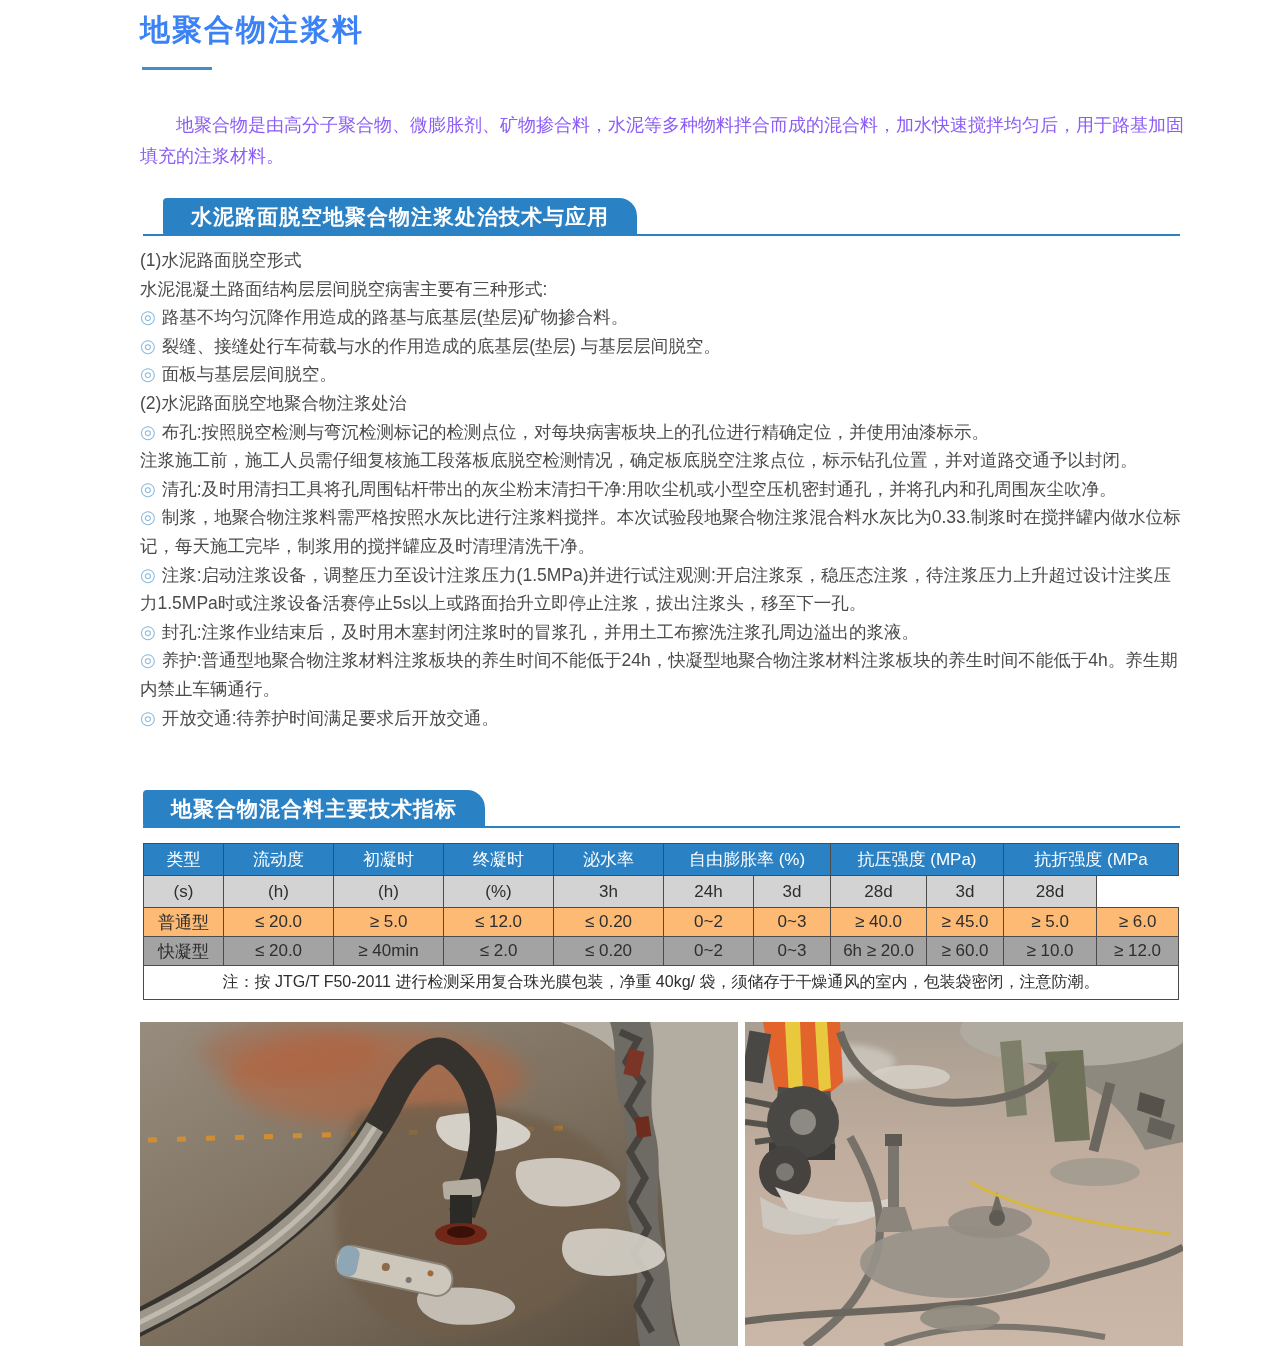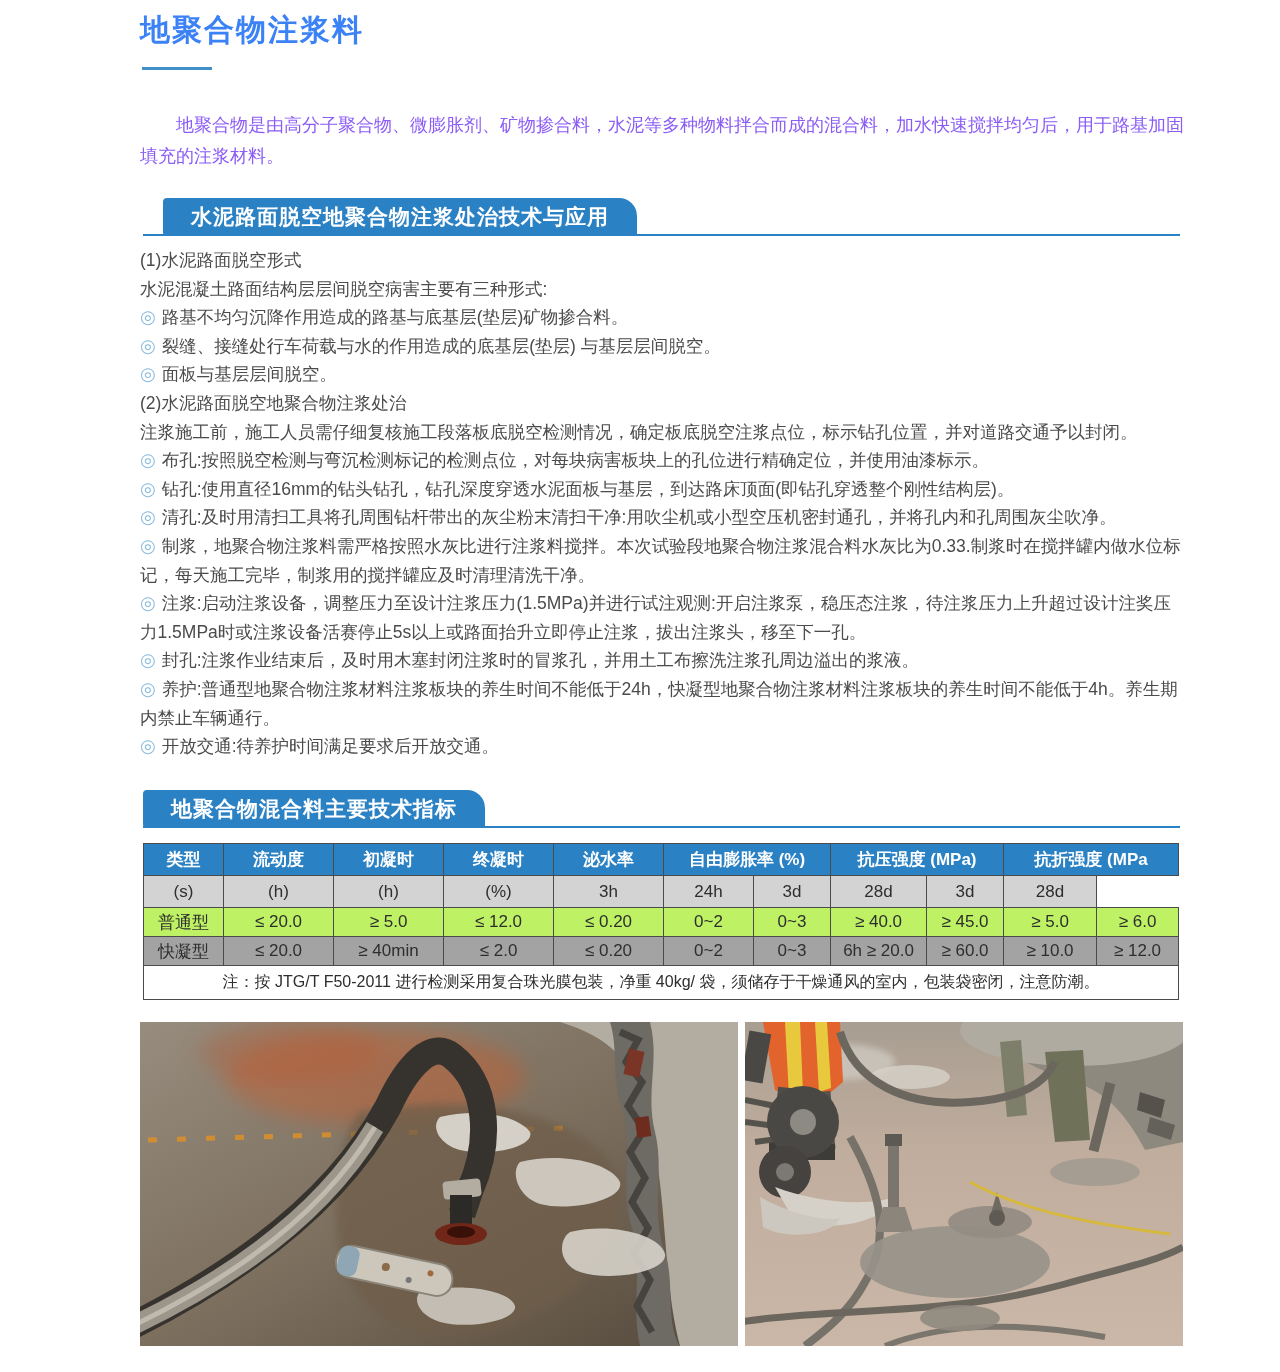--- a/index.html
+++ b/index.html
@@ -25,23 +25,23 @@
 
   .body-text{position:absolute;left:140px;top:246px;width:1046px;font-size:17.5px;
     color:#4b4b4b;}
   .para{line-height:28.6px;}
   .bullet-icon{color:#8abbdd;font-size:18px;margin-right:6px;}
 
   .spec-table{position:absolute;left:143px;top:843px;width:1035px;border-collapse:collapse;
     table-layout:fixed;font-size:17px;color:#2e2e2e;}
   .spec-table th,.spec-table td{border:1px solid #4b4b4b;text-align:center;padding:0;
     overflow:hidden;white-space:nowrap;}
-  .spec-table thead th{background:#2a81c4;color:#ffffff;font-weight:bold;height:31px;text-align:center;}
+  .spec-table thead th{background:#2a81c4;color:#ffffff;font-weight:normal;height:31px;text-align:center;}
   .spec-table .units-row td{background:#d3d3d3;height:31px;}
-  .spec-table .row-0 td{background:#bef264;height:28px;}
+  .spec-table .row-0 td{background:#fdba74;height:28px;}
   .spec-table .row-1 td{background:#a3a3a3;height:28px;}
   .spec-table .note-row td{background:#ffffff;height:33px;font-size:16px;}
 
   .photo{position:absolute;top:1022px;border:0;display:block;}
   .photo-left{left:140px;}
   .photo-right{left:745px;}
 </style>
 </head>
 <body>
 
@@ -55,23 +55,22 @@
   <div class="section-rule rule-1"></div>
   <div class="banner banner-1">水泥路面脱空地聚合物注浆处治技术与应用</div>
 
   <div class="body-text">
       <div class="para"><span>(1)水泥路面脱空形式</span></div>
       <div class="para"><span>水泥混凝土路面结构层层间脱空病害主要有三种形式:</span></div>
       <div class="para"><span class="bullet-icon">◎</span><span>路基不均匀沉降作用造成的路基与底基层(垫层)矿物掺合料。</span></div>
       <div class="para"><span class="bullet-icon">◎</span><span>裂缝、接缝处行车荷载与水的作用造成的底基层(垫层) 与基层层间脱空。</span></div>
       <div class="para"><span class="bullet-icon">◎</span><span>面板与基层层间脱空。</span></div>
       <div class="para"><span>(2)水泥路面脱空地聚合物注浆处治</span></div>
+      <div class="para"><span class="bullet-icon">◎</span><span>布孔:按照脱空检测与弯沉检测标记的检测点位，对每块病害板块上的孔位进行精确定位，并使用油漆标示。</span></div>
       <div class="para"><span>注浆施工前，施工人员需仔细复核施工段落板底脱空检测情况，确定板底脱空注浆点位，标示钻孔位置，并对道路交通予以封闭。</span></div>
-      <div class="para"><span class="bullet-icon">◎</span><span>布孔:按照脱空检测与弯沉检测标记的检测点位，对每块病害板块上的孔位进行精确定位，并使用油漆标示。</span></div>
-      <div class="para"><span class="bullet-icon">◎</span><span>钻孔:使用直径16mm的钻头钻孔，钻孔深度穿透水泥面板与基层，到达路床顶面(即钻孔穿透整个刚性结构层)。</span></div>
       <div class="para"><span class="bullet-icon">◎</span><span>清孔:及时用清扫工具将孔周围钻杆带出的灰尘粉末清扫干净:用吹尘机或小型空压机密封通孔，并将孔内和孔周围灰尘吹净。</span></div>
       <div class="para"><span class="bullet-icon">◎</span><span>制浆，地聚合物注浆料需严格按照水灰比进行注浆料搅拌。本次试验段地聚合物注浆混合料水灰比为0.33.制浆时在搅拌罐内做水位标记，每天施工完毕，制浆用的搅拌罐应及时清理清洗干净。</span></div>
       <div class="para"><span class="bullet-icon">◎</span><span>注浆:启动注浆设备，调整压力至设计注浆压力(1.5MPa)并进行试注观测:开启注浆泵，稳压态注浆，待注浆压力上升超过设计注奖压力1.5MPa时或注浆设备活赛停止5s以上或路面抬升立即停止注浆，拔出注浆头，移至下一孔。</span></div>
       <div class="para"><span class="bullet-icon">◎</span><span>封孔:注浆作业结束后，及时用木塞封闭注浆时的冒浆孔，并用土工布擦洗注浆孔周边溢出的浆液。</span></div>
       <div class="para"><span class="bullet-icon">◎</span><span>养护:普通型地聚合物注浆材料注浆板块的养生时间不能低于24h，快凝型地聚合物注浆材料注浆板块的养生时间不能低于4h。养生期内禁止车辆通行。</span></div>
       <div class="para"><span class="bullet-icon">◎</span><span>开放交通:待养护时间满足要求后开放交通。</span></div>
     </div>
 
   <div class="section-rule rule-2"></div>
   <div class="banner banner-2">地聚合物混合料主要技术指标</div>

